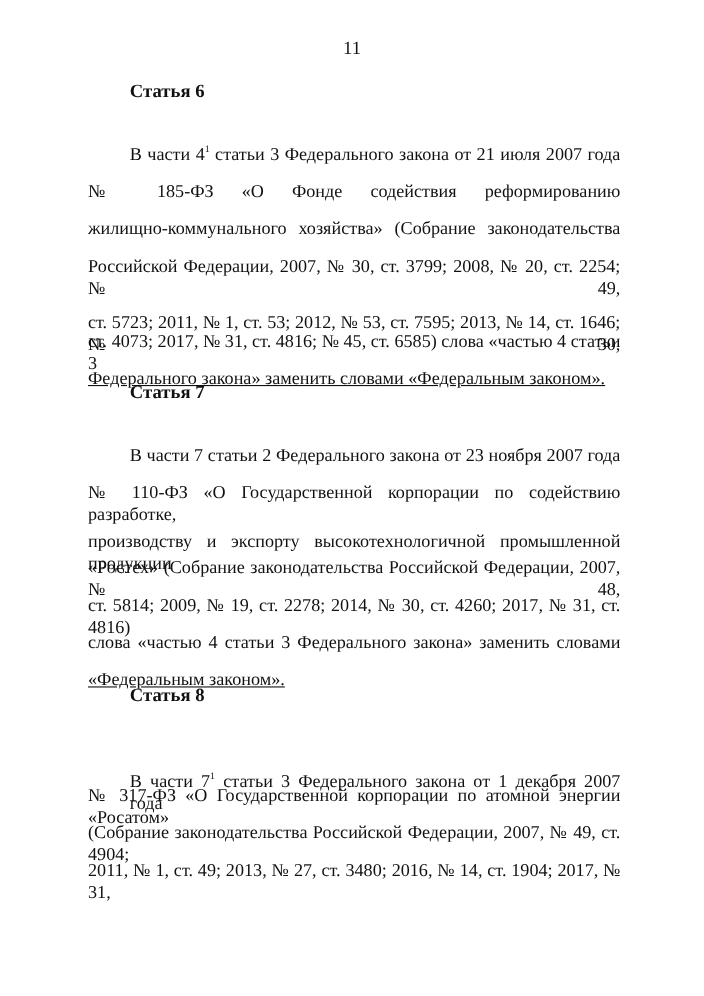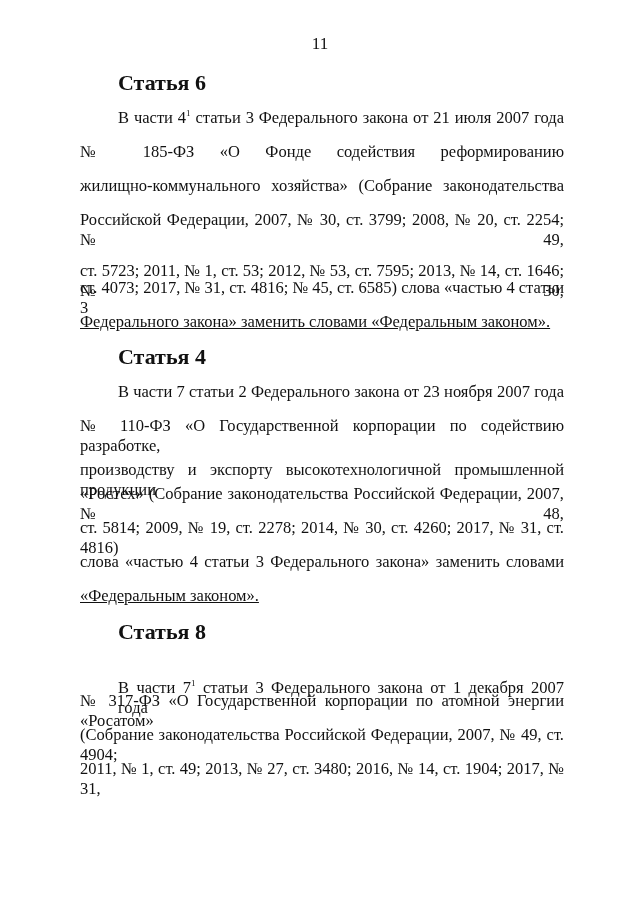--- a/index.html
+++ b/index.html
@@ -1,23 +1,23 @@
 <!DOCTYPE html>
 <html><head>
 <meta charset="utf-8">
 <style>
   html, body { margin: 0; padding: 0; background: #ffffff; }
   body { width: 640px; height: 905px; position: relative; overflow: hidden;
          font-family: "Liberation Serif", "DejaVu Serif", serif; color: #111; }
   .page-num { position: absolute; top: 34px; left: 0; width: 640px; text-align: center; font-size: 17px; }
   .line { position: absolute; left: 80px; width: 484px; font-size: 16.5px; line-height: 20px;
-          text-align: justify; text-align-last: justify; white-space: nowrap; }
+          text-align: justify; text-align-last: justify; white-space: nowrap; margin-top: 22px; }
   .line.last { text-align-last: left; text-decoration: underline; }
   .line.indent { left: 118px; width: 446px; }
-  .heading { position: absolute; left: 118px; font-size: 22px; font-weight: bold; line-height: 20px; }
+  .heading { position: absolute; left: 118px; font-size: 17px; font-weight: bold; line-height: 20px; }
   .line span.j { display: block; text-align: justify; text-align-last: justify; white-space: normal; }
   .line.last span.j { text-align-last: left; }
   sup { font-size: 9px; vertical-align: 7px; line-height: 0; }
 </style>
 </head>
 <body>
 
 <div class="page-num">11</div>
 
 <div class="heading" style="top:73px">Статья 6</div>
@@ -36,21 +36,21 @@
 <div class="line" style="top:261px">
     <span class="j">ст. 5723; 2011, № 1, ст. 53; 2012, № 53, ст. 7595; 2013, № 14, ст. 1646; № 30,</span>
   </div>
 <div class="line" style="top:278px">
     <span class="j">ст. 4073; 2017, № 31, ст. 4816; № 45, ст. 6585) слова «частью 4 статьи 3</span>
   </div>
 <div class="line last" style="top:312px">
     <span class="j">Федерального закона» заменить словами «Федеральным законом».</span>
   </div>
 
-<div class="heading" style="top:347px">Статья 4</div>
+<div class="heading" style="top:347px">Статья 7</div>
 <div class="line indent" style="top:382px">
     <span class="j">В части 7 статьи 2 Федерального закона от 23 ноября 2007 года</span>
   </div>
 <div class="line" style="top:416px">
     <span class="j">№ 110-ФЗ «О Государственной корпорации по содействию разработке,</span>
   </div>
 <div class="line" style="top:460px">
     <span class="j">производству и экспорту высокотехнологичной промышленной продукции</span>
   </div>
 <div class="line" style="top:484px">

